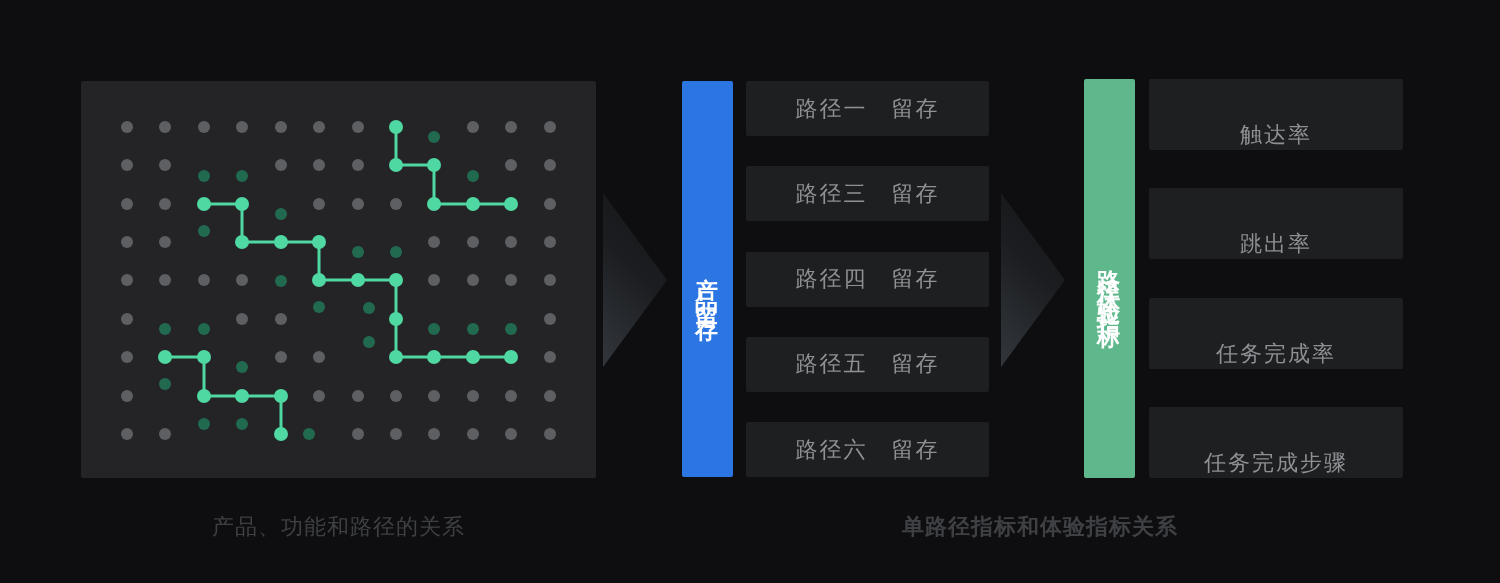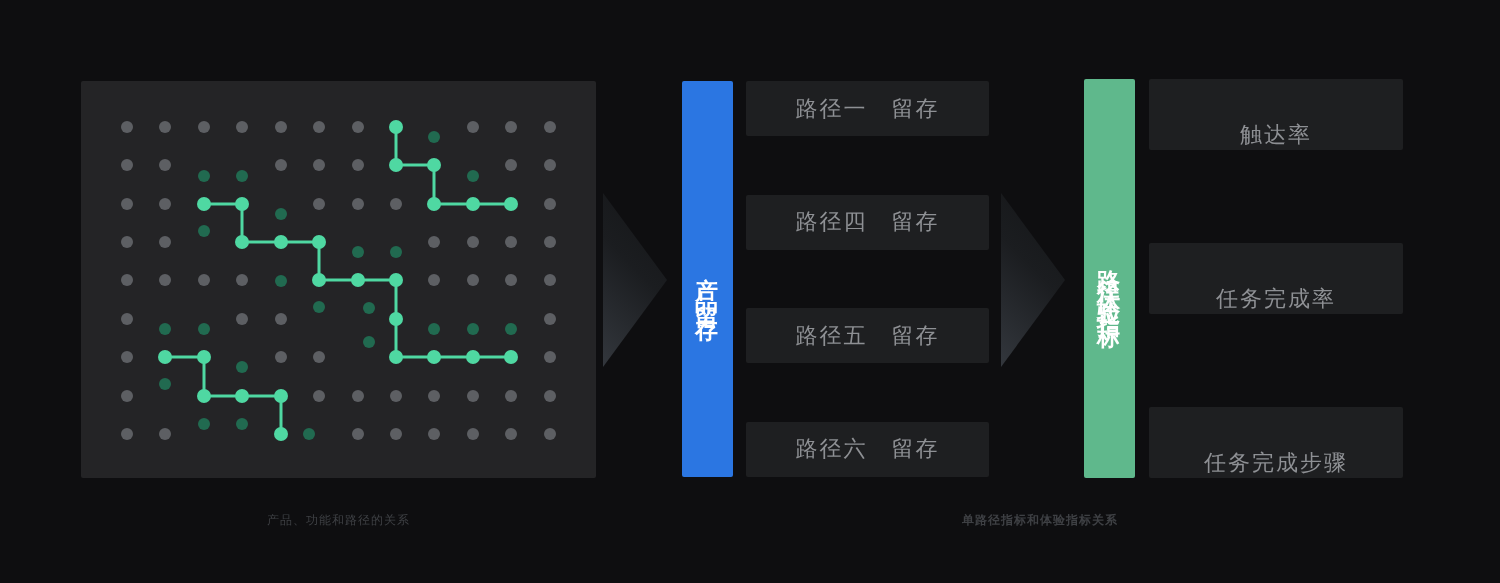--- a/index.html
+++ b/index.html
@@ -44,21 +44,21 @@
     display:flex; align-items:center; justify-content:center;
   }
   .list-paths .item-box   { height:55px; }
   .list-metrics .item-box { height:71px;align-items:flex-end; }
   .item-box span {
     color:#8e9094; font-size:22px; letter-spacing:2px; white-space:pre;
   }
 
   .caption {
     position:absolute; top:512px; text-align:center;
-    color:#3e4044; font-size:12px; letter-spacing:1px;
+    color:#3e4044; font-size:22px; letter-spacing:1px;
   }
   .caption-left  { left:81px;  width:515px; }
   .caption-right { left:850px; width:380px;font-weight:bold; }
 </style>
 </head>
 <body>
 
 <div class="canvas">
 
   <div class="grid-panel">
@@ -181,20 +181,23 @@
 
   <div class="vbar vbar-blue" style="background: rgb(43, 118, 226);">
     <span class="vlabel">产品留存</span>
   </div>
 
   <div class="box-list list-paths">
     <div class="item-box">
         <span>路径一　留存</span>
       </div>
     <div class="item-box">
+        <span>路径三　留存</span>
+      </div>
+    <div class="item-box">
         <span>路径四　留存</span>
       </div>
     <div class="item-box">
         <span>路径五　留存</span>
       </div>
     <div class="item-box">
         <span>路径六　留存</span>
       </div>
   </div>
 
@@ -202,20 +205,23 @@
 
   <div class="vbar vbar-green" style="background: rgb(95, 184, 140);">
     <span class="vlabel">路径体验指标</span>
   </div>
 
   <div class="box-list list-metrics">
     <div class="item-box">
         <span>触达率</span>
       </div>
     <div class="item-box">
+        <span>跳出率</span>
+      </div>
+    <div class="item-box">
         <span>任务完成率</span>
       </div>
     <div class="item-box">
         <span>任务完成步骤</span>
       </div>
   </div>
 
   <div class="caption caption-left">产品、功能和路径的关系</div>
   <div class="caption caption-right">单路径指标和体验指标关系</div>
 

